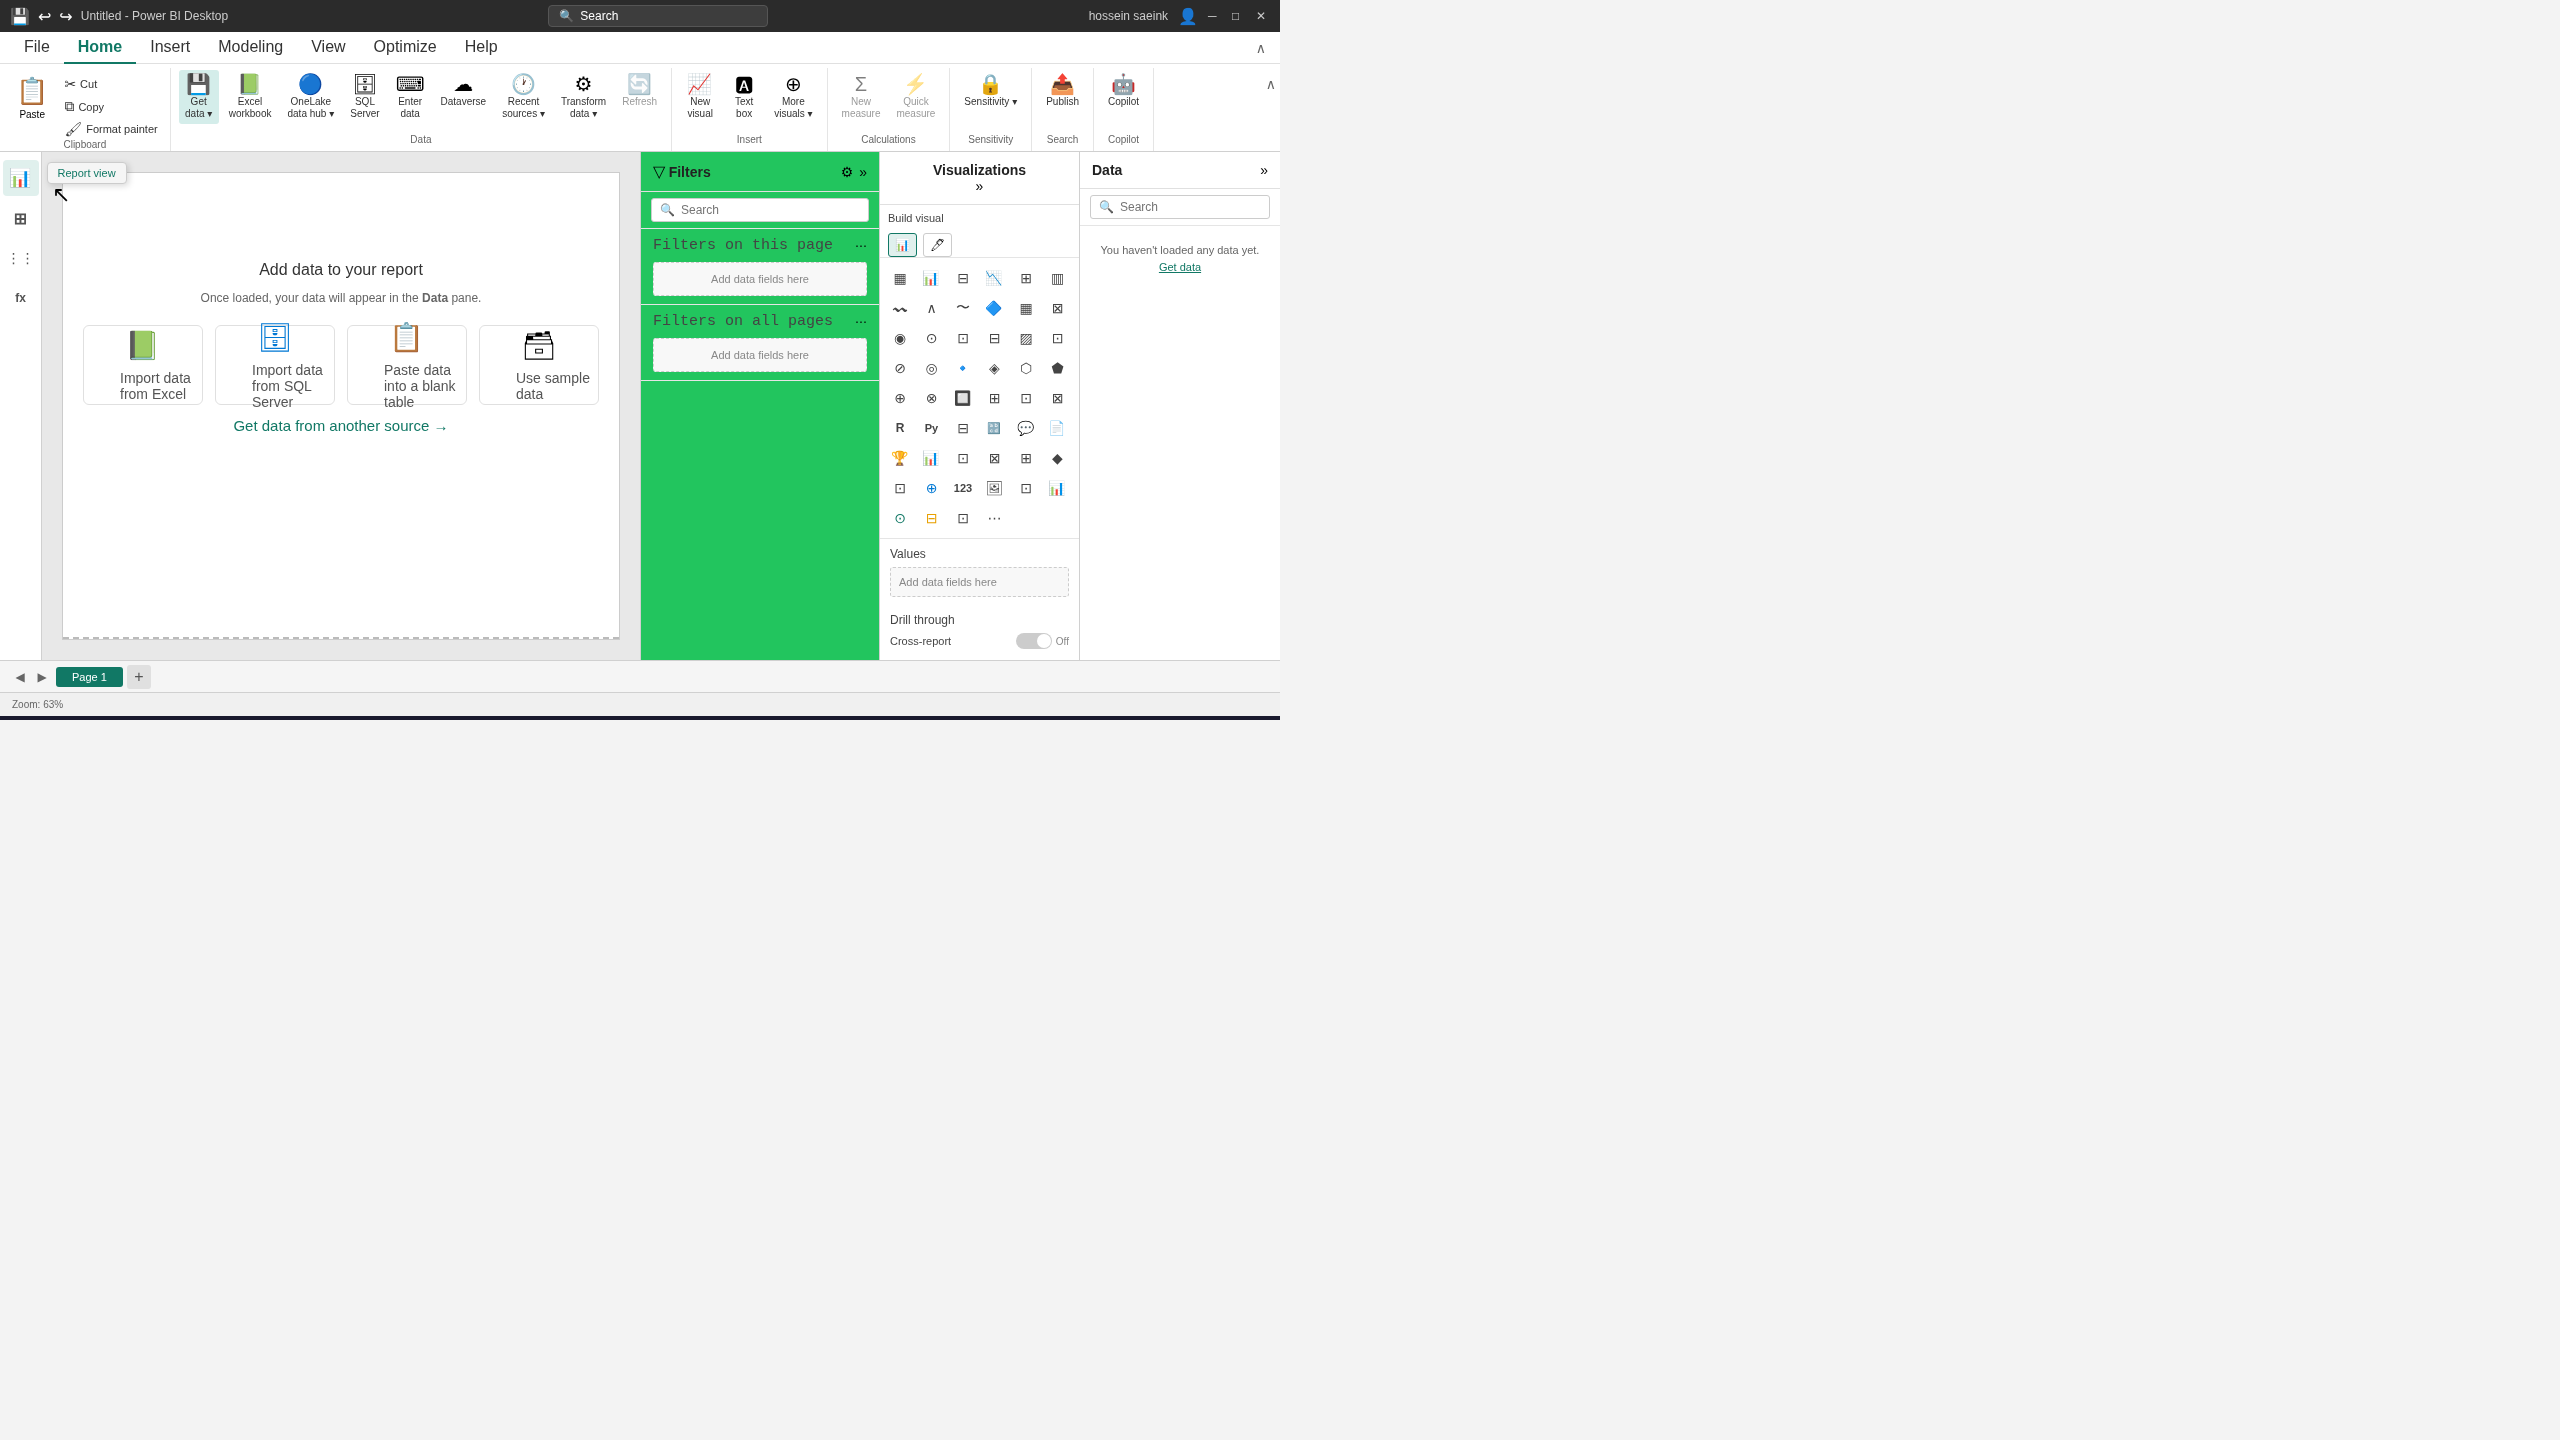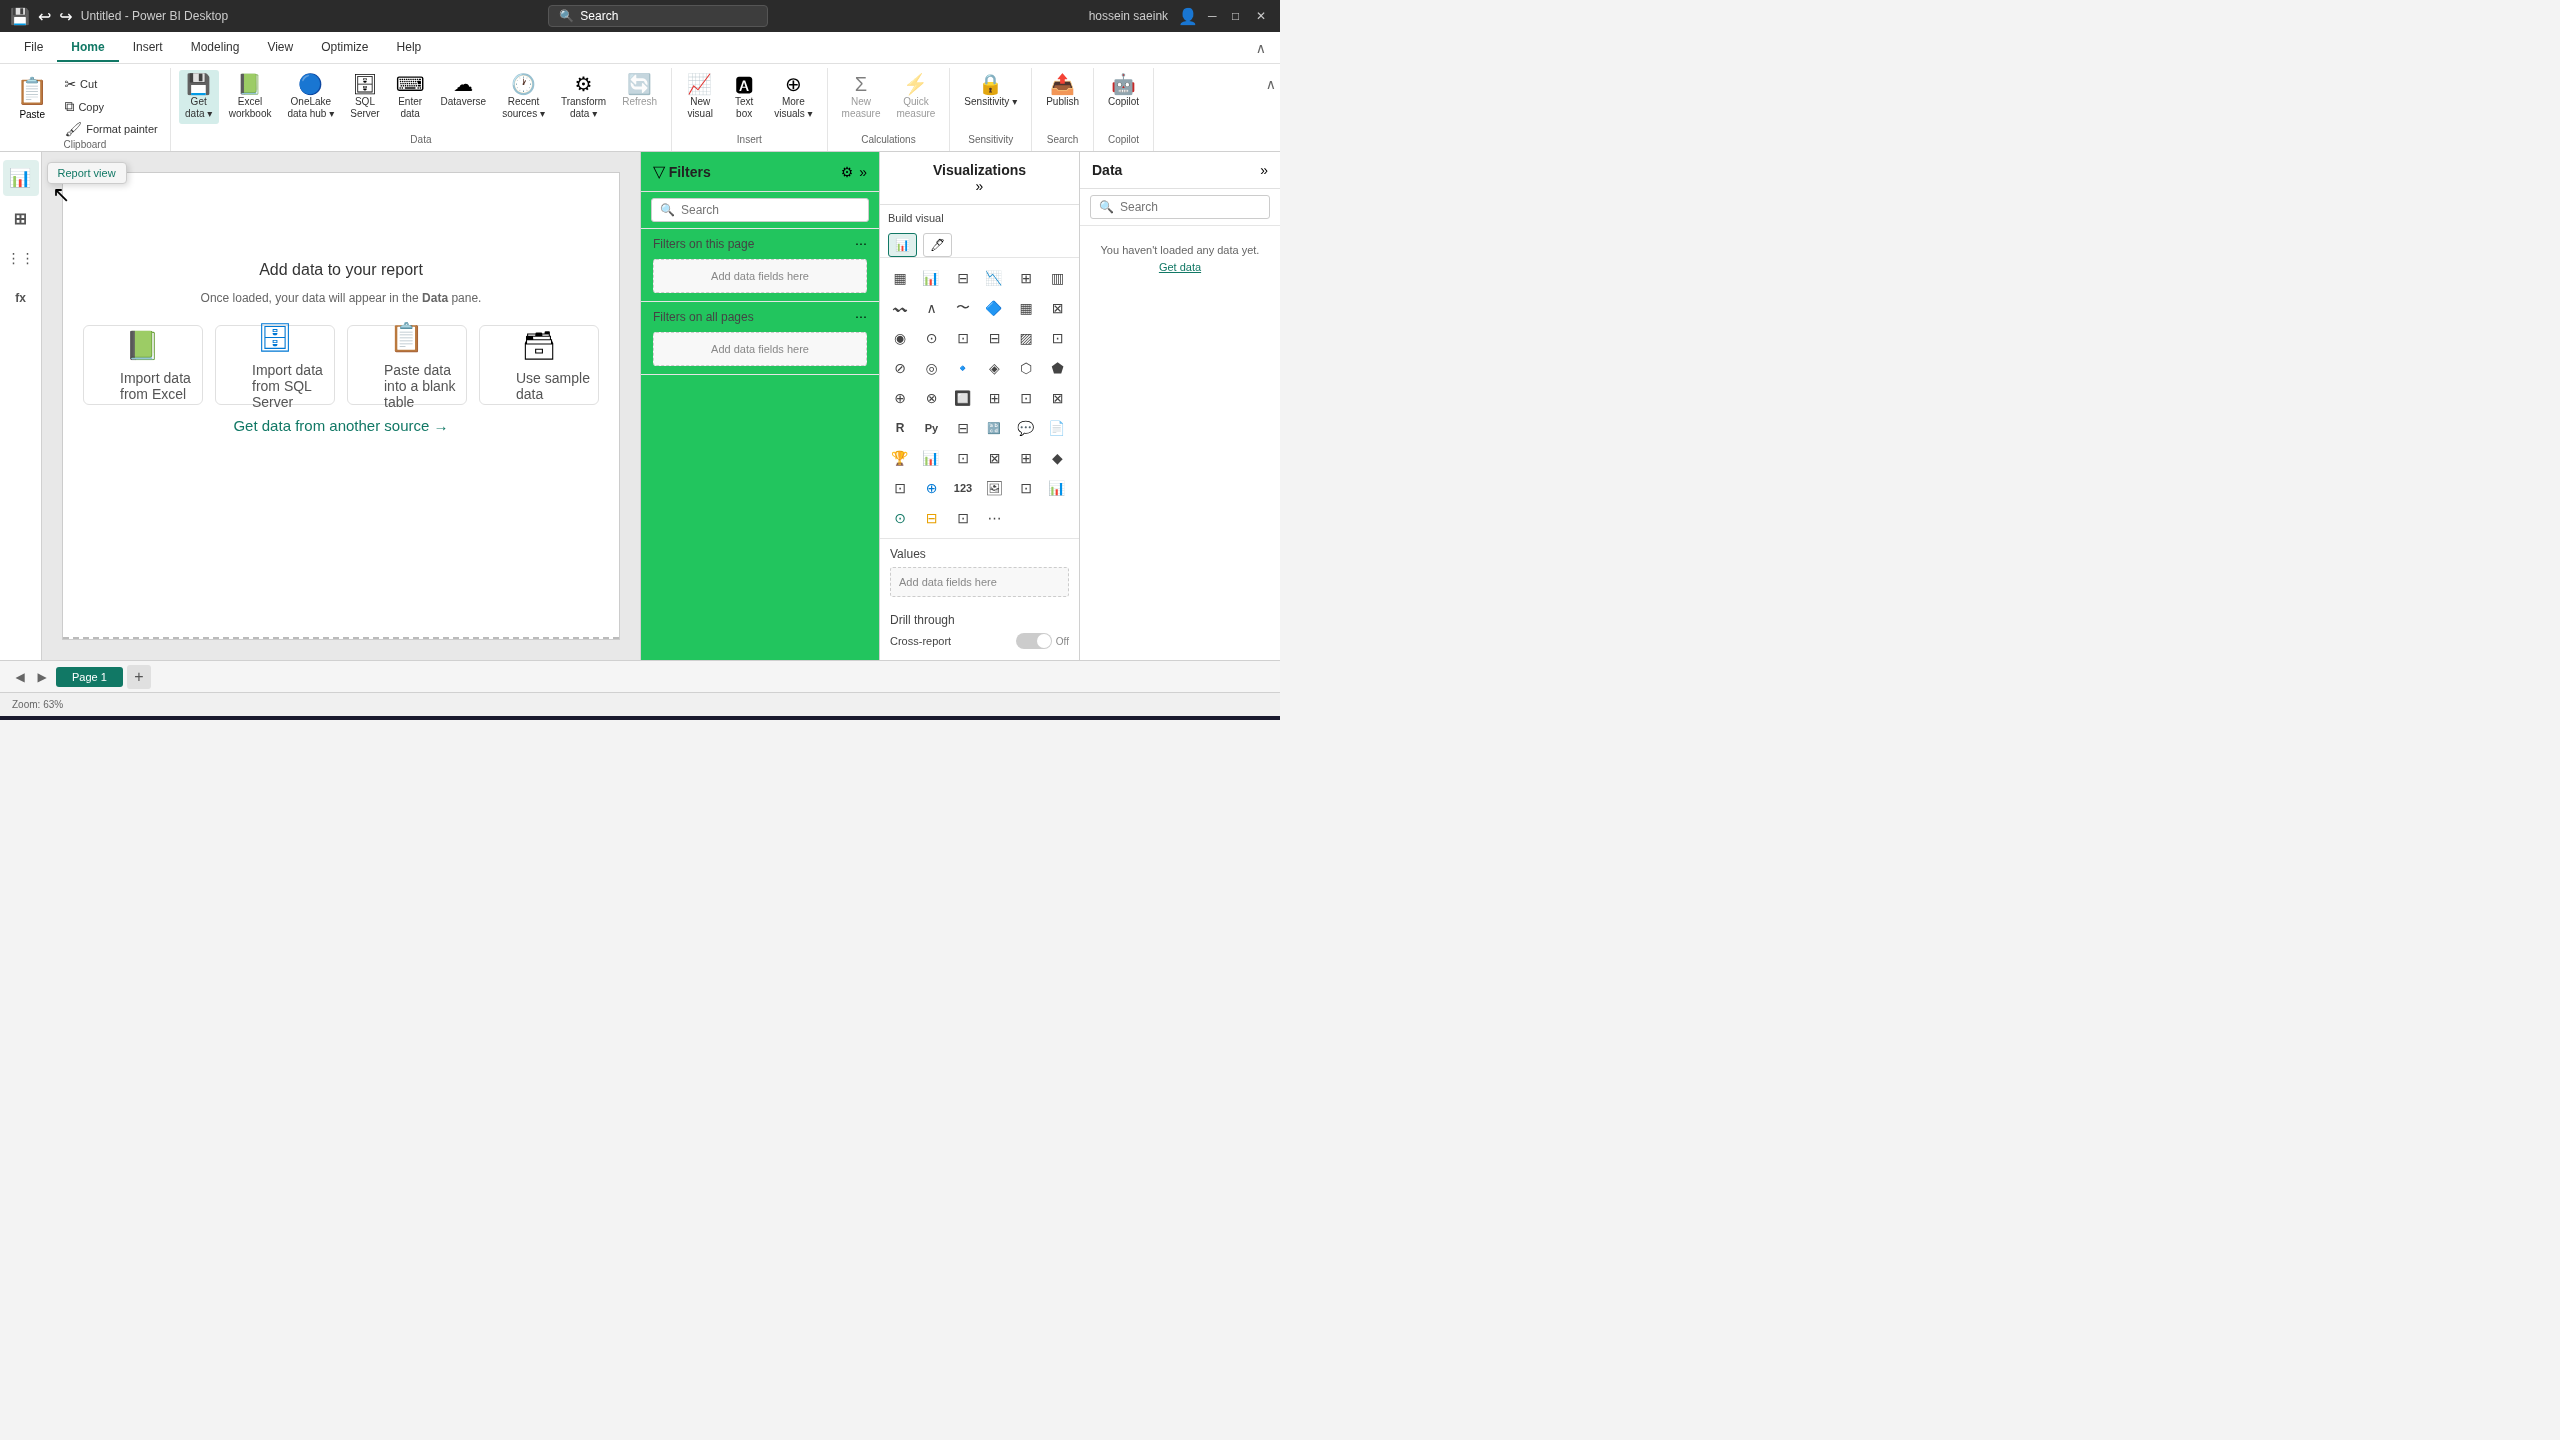--- a/index.html
+++ b/index.html
@@ -36,21 +36,21 @@
       background: #fff;
       border-bottom: 1px solid #e0e0e0;
       display: flex;
       align-items: center;
       padding: 0 10px;
       height: 32px;
     }
     .ribbon-tab {
       padding: 6px 14px;
       cursor: pointer;
-      font-size: 12px;
+      font-size: 16px;
       color: #333;
       border-bottom: 2px solid transparent;
     }
     .ribbon-tab.active {
       color: #117865;
       border-bottom: 2px solid #117865;
       font-weight: 600;
     }
 
     
@@ -229,21 +229,21 @@
       border: none; outline: none; font-size: 12px; flex: 1; background: transparent;
     }
     .filter-section {
       padding: 8px 12px;
       border-bottom: 1px solid #e5e5e5;
     }
     .filter-section-header {
       display: flex; align-items: center; justify-content: space-between;
       margin-bottom: 8px;
     }
-    .filter-section-title { font-size: 12px; color: #444; font-weight: 500; }
+    .filter-section-title { font-size: 15px; color: #444; font-weight: 500; font-family: Liberation Mono, monospace; }
     .filter-drop-zone {
       background: #f8f8f8;
       border: 1px dashed #ccc;
       border-radius: 3px;
       padding: 10px;
       text-align: center;
       font-size: 11px;
       color: #888;
     }
 

